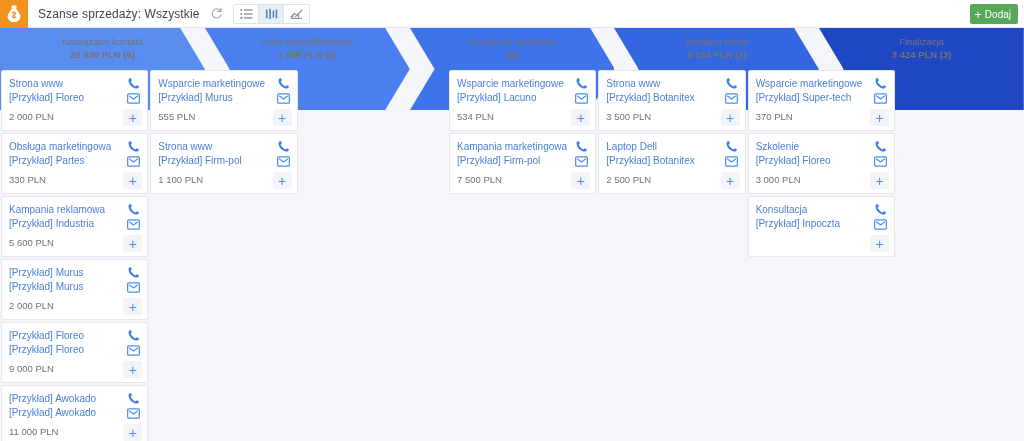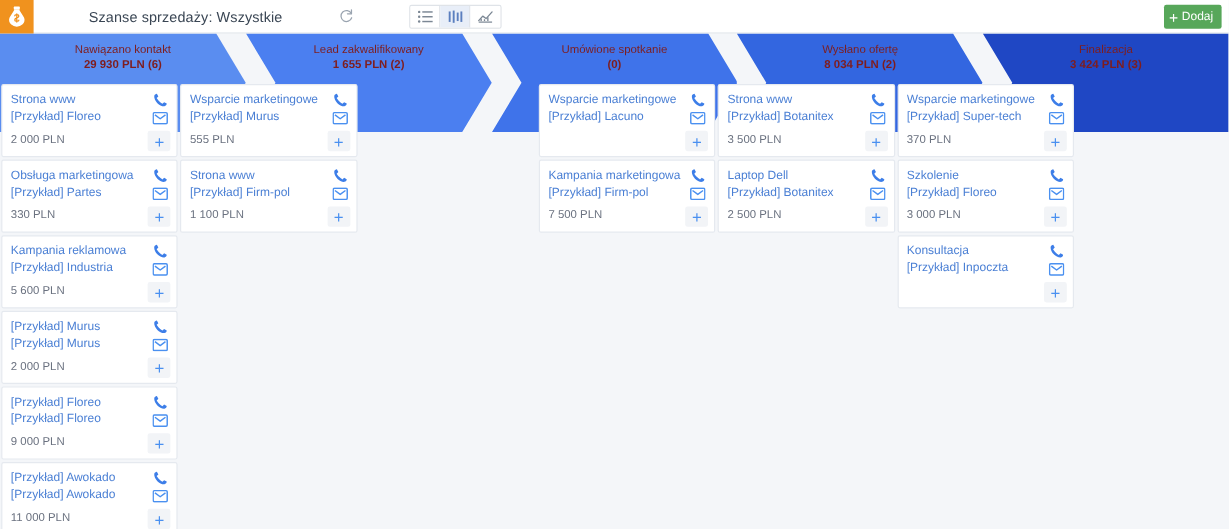--- a/index.html
+++ b/index.html
@@ -13,21 +13,20 @@
 
   
   .topbar {
     height: 28px;
     background: #ffffff;
     border-bottom: 1px solid #e2e6ec;
     display: flex;
     align-items: center;
     padding: 0 6px 0 0;
     position: relative;
-    gap: 36px;
   }
   .logo {
     width: 28px; height: 28px;
     background: #f0921e;
     display: flex; align-items: center; justify-content: center;
     flex: 0 0 28px;
   }
   .logo svg { display: block; }
   .title {
     font-size: 12px;
@@ -89,21 +88,21 @@
     background: #f4f6f9;
   }
   .stage {
     position: relative;
     height: 40px;
     flex: 1 1 0;
     display: flex;
     flex-direction: column;
     align-items: center;
     justify-content: center;
-    color: #7f1d1d;
+    color: #737373;
     overflow: visible;
   }
   .stage .sh-bg {
     position: absolute;
     inset: 0;
     z-index: 0;
   }
   .stage .sh-name {
     position: relative; z-index: 2;
     font-size: 9.5px;
@@ -393,20 +392,21 @@
             <path d="M2.6 3.1 L8 7.1 L13.4 3.1" fill="none" stroke="#4a90f0" stroke-width="1.5" stroke-linejoin="round"></path>
           </svg></div>
         <div class="ic-plus">+</div>
       </div>
     </div>
     <div class="col"></div>
     <div class="col">
       <div class="card">
         <div class="c-title">Wsparcie marketingowe</div>
         <div class="c-sub">[Przykład] Lacuno</div>
+        <div class="c-amt">534 PLN</div>
         <div class="ic-phone"><svg width="13" height="13" viewBox="0 0 16 16">
             <path d="M4.6 1.3 C3.4 1.3 2.1 2.3 1.9 3.6 C1.6 6 3.2 9 5.1 11 C7.1 12.9 10 14.5 12.4 14.2 C13.7 14 14.7 12.7 14.7 11.5 L12 10 L10.3 11.7 C9.3 11.2 8 10.1 7 9.1 C6 8.1 4.9 6.8 4.4 5.8 L6.1 4.1 Z" fill="#3d7ee8"></path>
           </svg></div>
         <div class="ic-mail"><svg width="13" height="11" viewBox="0 0 16 13">
             <rect x="0.8" y="0.8" width="14.4" height="11.4" rx="1.2" fill="none" stroke="#4a90f0" stroke-width="1.5"></rect>
             <path d="M2.6 3.1 L8 7.1 L13.4 3.1" fill="none" stroke="#4a90f0" stroke-width="1.5" stroke-linejoin="round"></path>
           </svg></div>
         <div class="ic-plus">+</div>
       </div>
       <div class="card">

